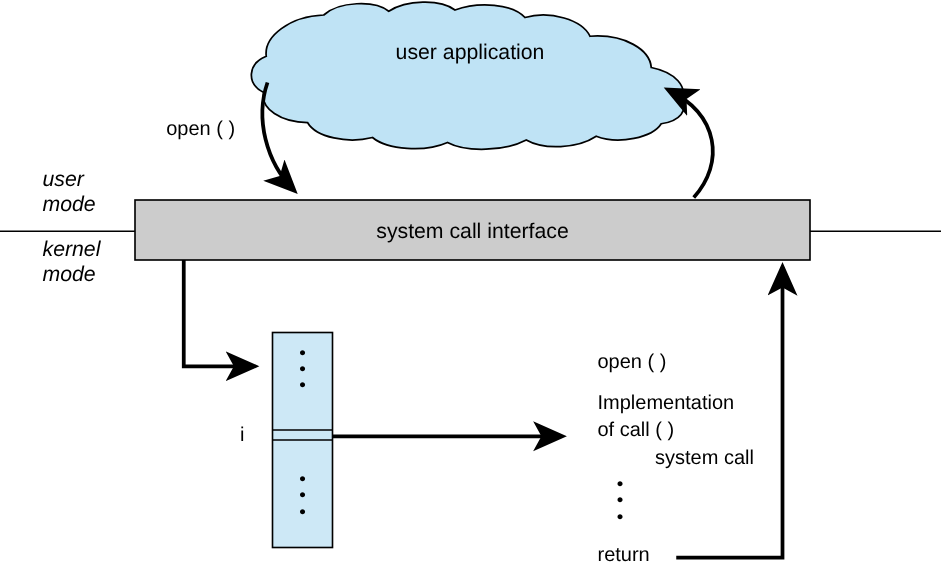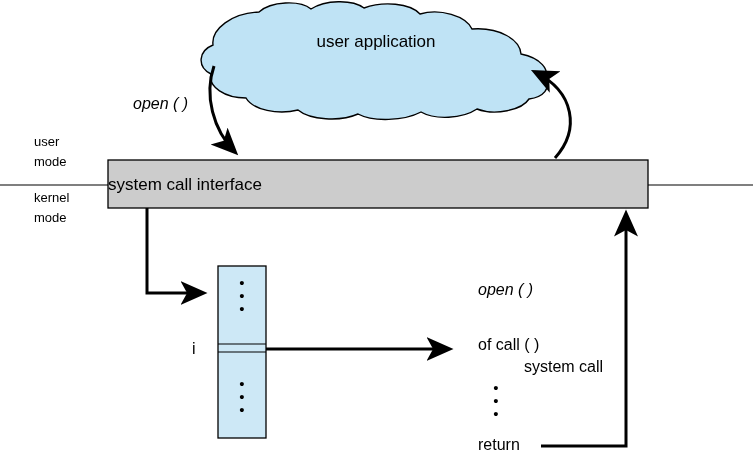--- a/index.html
+++ b/index.html
@@ -28,29 +28,30 @@
     white-space: pre;
     line-height: 1.18;
   }
   .cloud-label {
     font-size: 17px;
     text-align: center;
     width: 300px;
   }
   .bar-label {
     font-size: 17px;
+    text-align: center;
     width: 540px;
   }
   .mode-label {
-    font-size: 13px;
+    font-size: 17px;
     text-align: left;
+    font-style: italic;
   }
   .call-label {
     font-size: 16px;
-    font-style: italic;
   }
   .impl-label {
     font-size: 16px;
   }
   .idx-label {
     font-size: 16px;
   }
   .ret-label {
     font-size: 16px;
     text-align: center;
@@ -117,20 +118,21 @@
   <div class="lbl mode-label" style="left:34px; top:134px;">user</div>
   <div class="lbl mode-label" style="left:34px; top:154px;">mode</div>
 
   <div class="lbl mode-label" style="left:34px; top:190px;">kernel</div>
   <div class="lbl mode-label" style="left:34px; top:210px;">mode</div>
 
   <div class="lbl call-label" style="left:133px; top:95px;">open ( )</div>
 
   <div class="lbl call-label" style="left:478px; top:281px;">open ( )</div>
 
+  <div class="lbl impl-label" style="left:478px; top:314px;">Implementation</div>
   <div class="lbl impl-label" style="left:478px; top:336px;">of call ( )</div>
   <div class="lbl impl-label" style="left:478px; top:358px;margin-left:46px;">system call</div>
 
   <div class="lbl" style="left:489px; top:382px; font-size:15px; line-height:0.85; letter-spacing:0; text-align:center; width:14px;">•
 •
 •</div>
 
   <div class="lbl ret-label" style="left:478px; top:436px;">return</div>
 
   <div class="lbl idx-label" style="left:192px; top:340px;">i</div>

